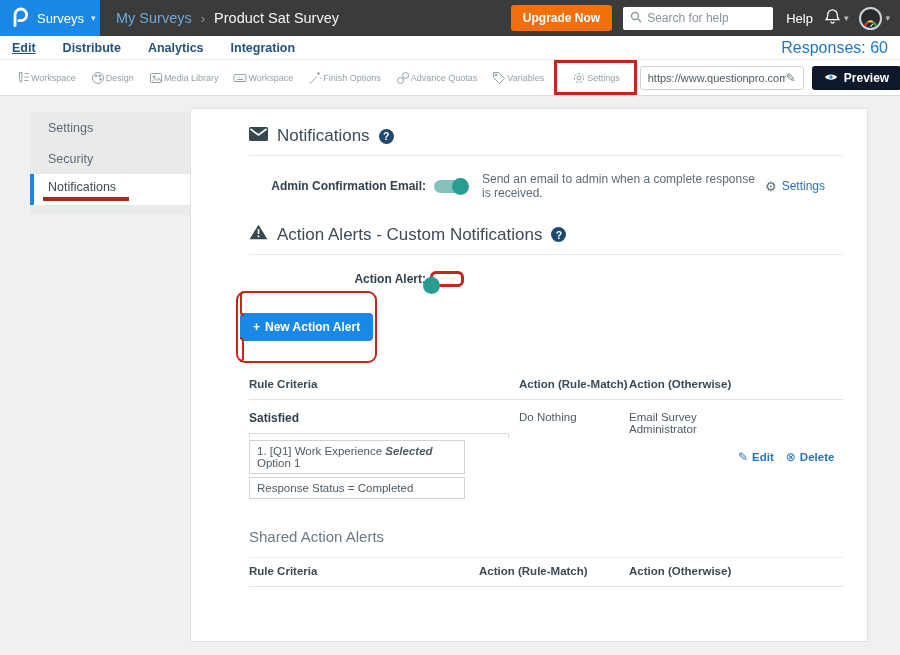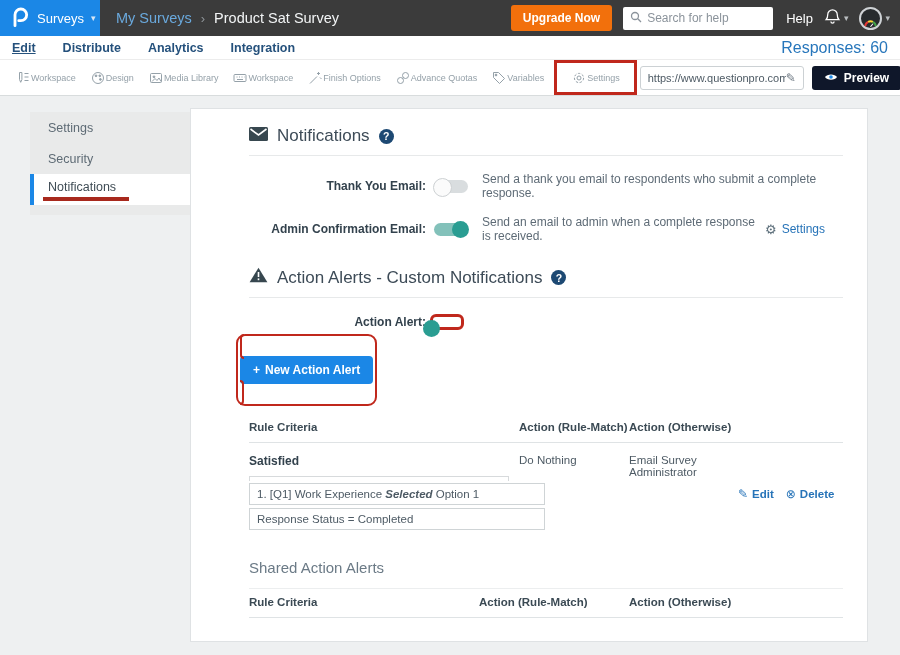--- a/index.html
+++ b/index.html
@@ -75,21 +75,21 @@
   .btn-row { margin: 2px 0 8px; }
   
   .tgrid { display: grid; }
   .t1 { grid-template-columns: 270px 110px 109px 1fr; }
   .t2 { grid-template-columns: 230px 150px 150px 1fr; }
   .th { font-size: 11.5px; font-weight: bold; color: #3b4a54; padding: 7px 0 9px; border-bottom: 1px solid #dfe3e5; white-space: nowrap; }
   .t2 .th { border-top: 1px solid #eceeef; }
   .td { padding-top: 11px; font-size: 11.5px; color: #4d5a64; }
   .sat-label { font-weight: bold; font-size: 12px; color: #33424d; }
   .strip { width: 260px; height: 5px; border: 1px solid #d7dadc; border-bottom: none; margin: 8px 0 2px; }
-  .rule-box { width: 296px; border: 1px solid #cfd4d6; padding: 4px 7px; font-size: 11.5px; color: #4d5a64; margin-bottom: 3px; background: #fff; }
+  .rule-box { width: 216px; border: 1px solid #cfd4d6; padding: 4px 7px; font-size: 11.5px; color: #4d5a64; margin-bottom: 3px; background: #fff; }
   .rule-box b i { font-weight: bold; }
   .link-cell { display: flex; gap: 12px; }
   .blue-link { color: #2673b8; font-size: 11.5px; font-weight: bold; display: flex; align-items: center; gap: 4px; cursor: pointer; white-space: nowrap; }
   .blue-link .li-icon { font-weight: normal; font-size: 12px; }
   .sub-heading { display: flex; align-items: flex-start; gap: 9px; font-size: 15px; color: #6b7a86; }
   .shared-heading { margin: 26px 0 12px; }
   .t2-empty { height: 38px; }
 </style>
 </head>
 <body>
@@ -262,25 +262,20 @@
     <div class="sec-heading">
       <span><svg width="19" height="14" viewBox="0 0 19 14">
             <rect width="19" height="14" rx="1.5" fill="#37474f"></rect>
             <path d="M1.5 2 L9.5 8 L17.5 2" stroke="#fff" stroke-width="1.6" fill="none"></path>
           </svg></span>
       <span>Notifications</span>
       <span class="qmark">?</span>
     </div>
     <div class="hr"></div>
 
-    <div class="set-row">
-      <span class="row-label">Thank You Email:</span>
-      <span class="toggle off"></span>
-      <span class="row-desc">Send a thank you email to respondents who submit a complete response.</span>
-    </div>
 
     <div class="set-row">
       <span class="row-label">Admin Confirmation Email:</span>
       <span class="toggle on"></span>
       <span class="row-desc">Send an email to admin when a complete response is received.</span>
       <span class="row-link">
         <span class="gear-glyph">⚙</span>
         <span>Settings</span>
       </span>
     </div>

